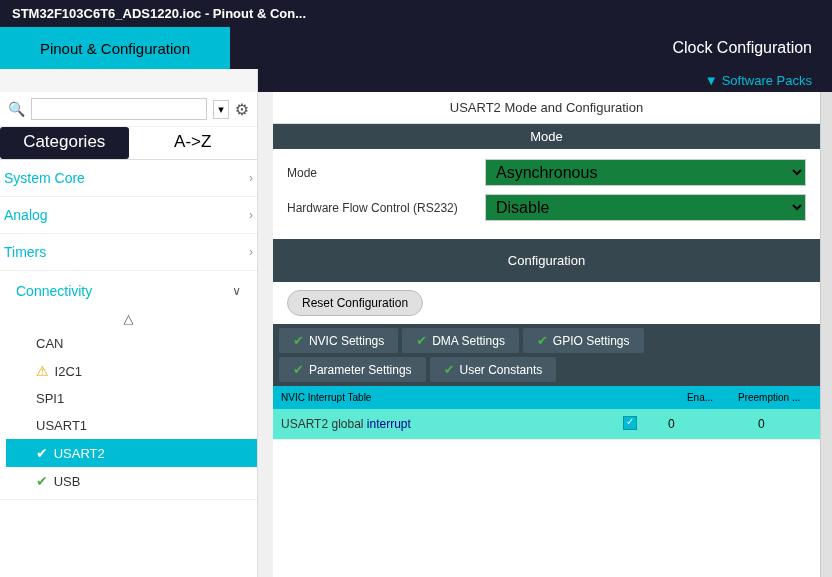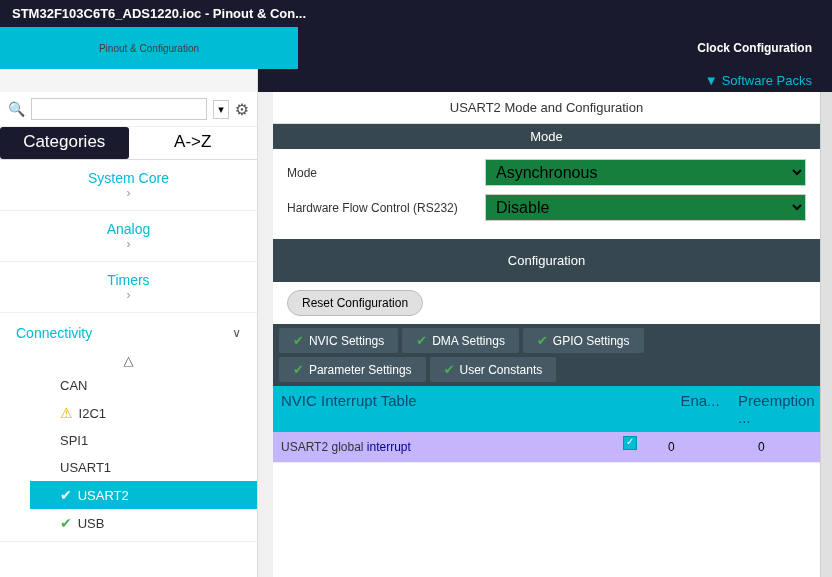--- a/index.html
+++ b/index.html
@@ -16,38 +16,38 @@
       align-items: center;
     }
 
     
     .top-nav {
       display: flex;
       height: 42px;
     }
     .top-nav-left {
       background: #00bcd4;
-      width: 298px;
+      width: 230px;
       display: flex;
       align-items: center;
       justify-content: center;
-      color: #404040;
-      font-size: 10px;
+      color: #000000;
+      font-size: 15px;
       font-weight: 500;
     }
     .top-nav-right {
       background: #1a1a2e;
       flex: 1;
       display: flex;
       align-items: center;
       justify-content: flex-end;
       padding-right: 20px;
       color: white;
-      font-size: 12px;
-      font-weight: 700;
+      font-size: 16px;
+      font-weight: 400;
     }
 
     
     .software-packs-bar {
       background: #1a1a2e;
       display: flex;
       justify-content: flex-end;
       padding: 4px 20px;
       margin-left: 258px;
     }
@@ -133,42 +133,40 @@
     }
     .sidebar-item {
       display: flex;
       align-items: center;
       justify-content: space-between;
       padding: 10px 4px;
       cursor: pointer;
       color: #00bcd4;
       font-size: 14px;
       border-bottom: 1px solid #f0f0f0;
-      flex-direction: column;
     }
     .sidebar-item .arrow { color: #999; font-size: 12px; }
 
     .sidebar-subgroup {
       padding: 4px 0;
       border-bottom: 1px solid #f0f0f0;
     }
     .sidebar-subgroup-header {
       display: flex;
       align-items: center;
       justify-content: space-between;
       padding: 8px 16px;
       color: #00bcd4;
       font-size: 14px;
       cursor: pointer;
     }
     .collapse-arrow { color: #555; font-size: 12px; }
 
     .sub-items {
       padding-left: 6px;
-      margin-left: 24px;
     }
     .sub-item {
       display: flex;
       align-items: center;
       padding: 6px 16px 6px 30px;
       font-size: 13px;
       color: #333;
       cursor: pointer;
       gap: 6px;
     }
@@ -286,36 +284,37 @@
     }
 
     .table-container {
       background: white;
       flex: 1;
       overflow: hidden;
     }
     .table-header {
       display: flex;
       background: #00bcd4;
-      color: #0c4a6e;
-      font-size: 15px;
+      color: #000000;
+      font-size: 10px;
     }
     .table-header-cell {
       padding: 6px 8px;
       font-weight: 500;
     }
     .th-name { flex: 2; }
     .th-ena { width: 60px; text-align: center; }
     .th-preemption { width: 90px; }
     .th-subpr { width: 70px; }
 
     .table-row-data {
       display: flex;
+      align-items: center;
       border-bottom: 1px solid #eee;
-      background: #c4b5fd;
+      background: #5eead4;
     }
     .td-name { flex: 2; padding: 8px; font-size: 12px; color: #333; }
     .td-name span { color: #0000ff; }
     .td-ena { width: 60px; text-align: center; padding: 4px; }
     .td-preemption { width: 90px; padding: 8px; font-size: 12px; }
     .td-subpr { width: 70px; padding: 8px; font-size: 12px; }
 
     .checkbox-checked {
       display: inline-block;
       width: 14px;

